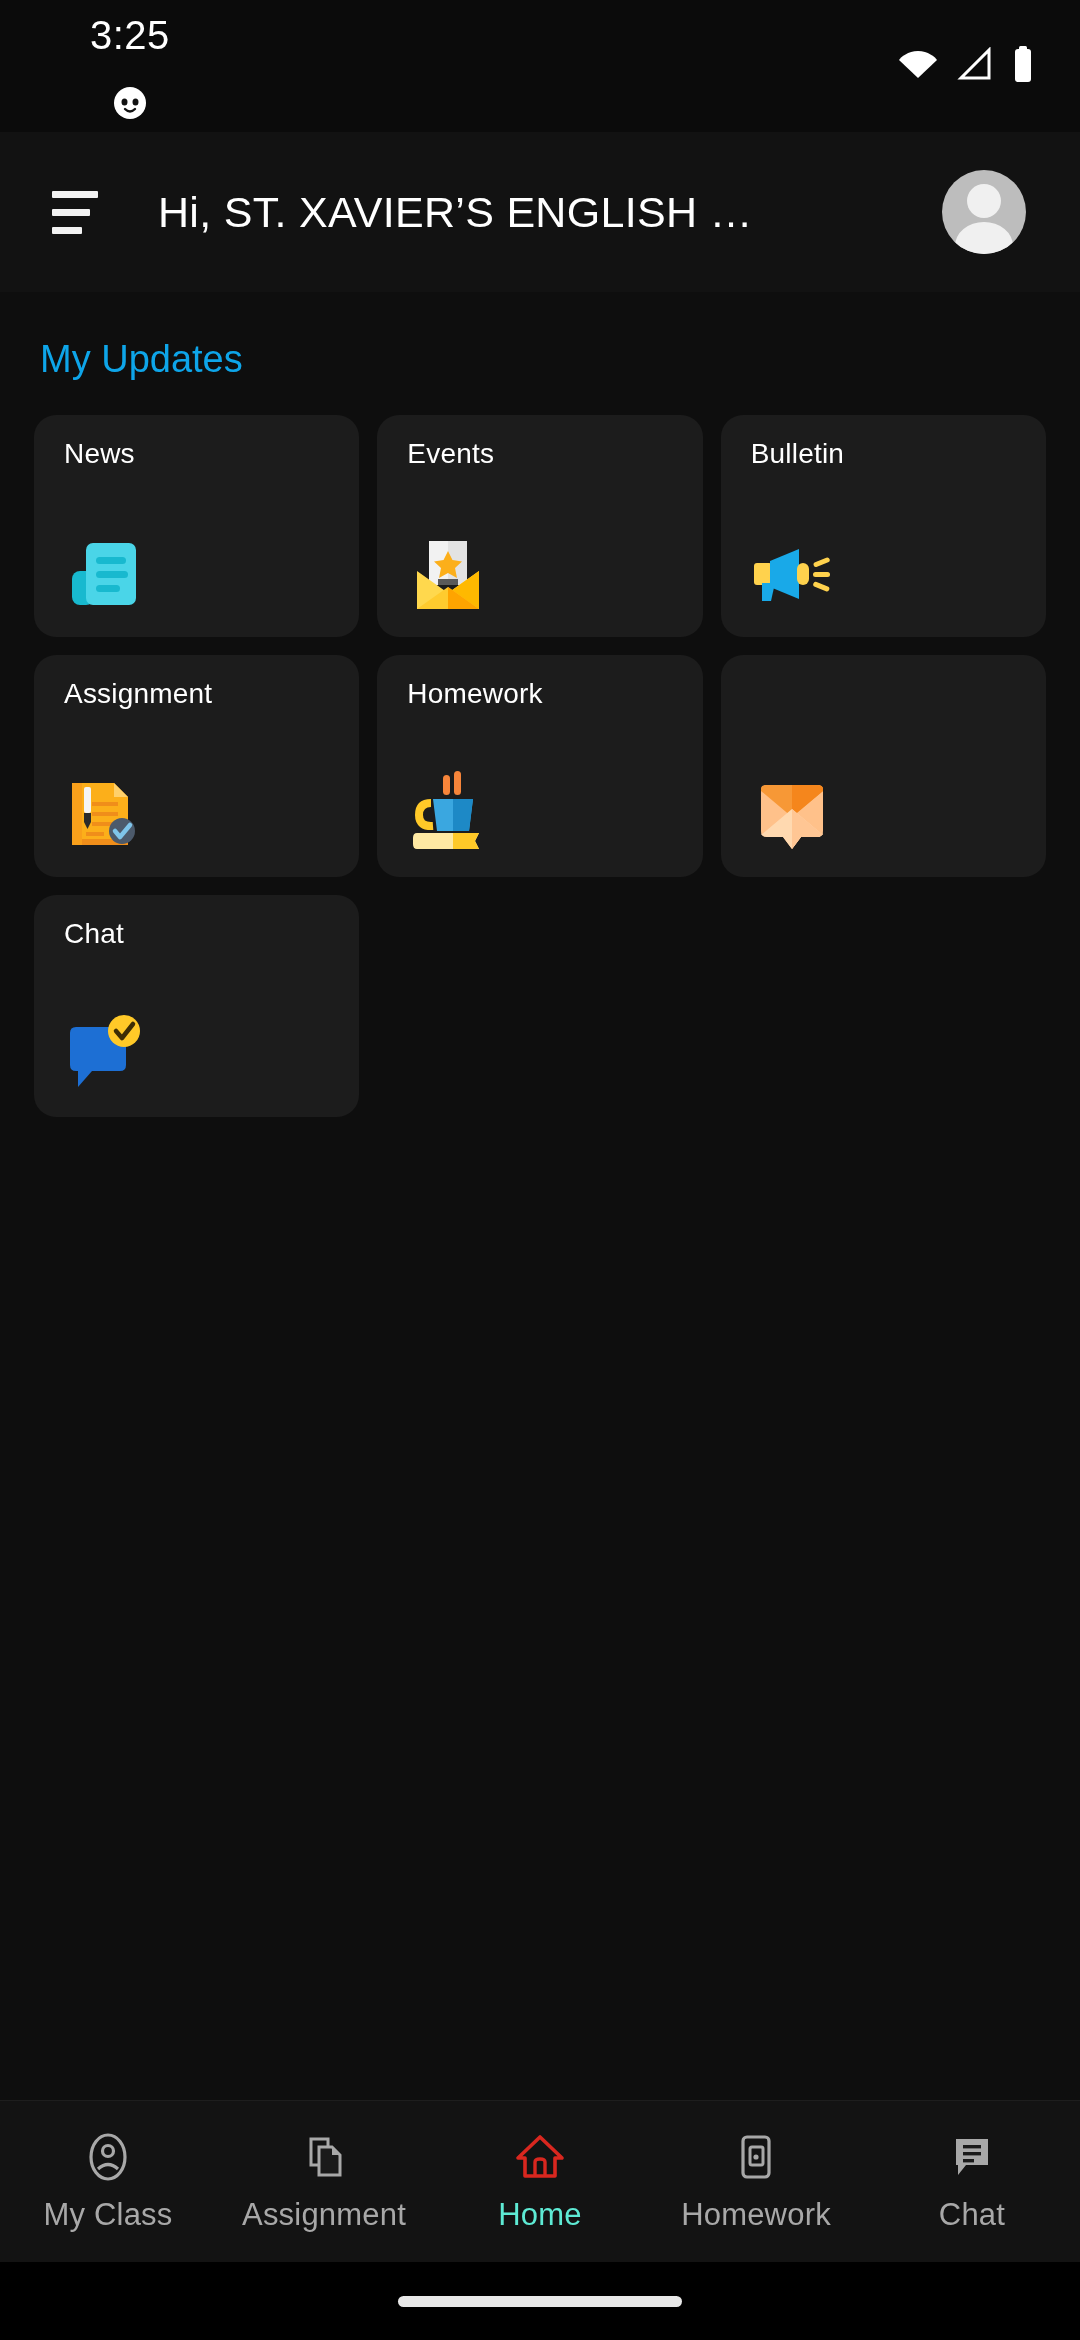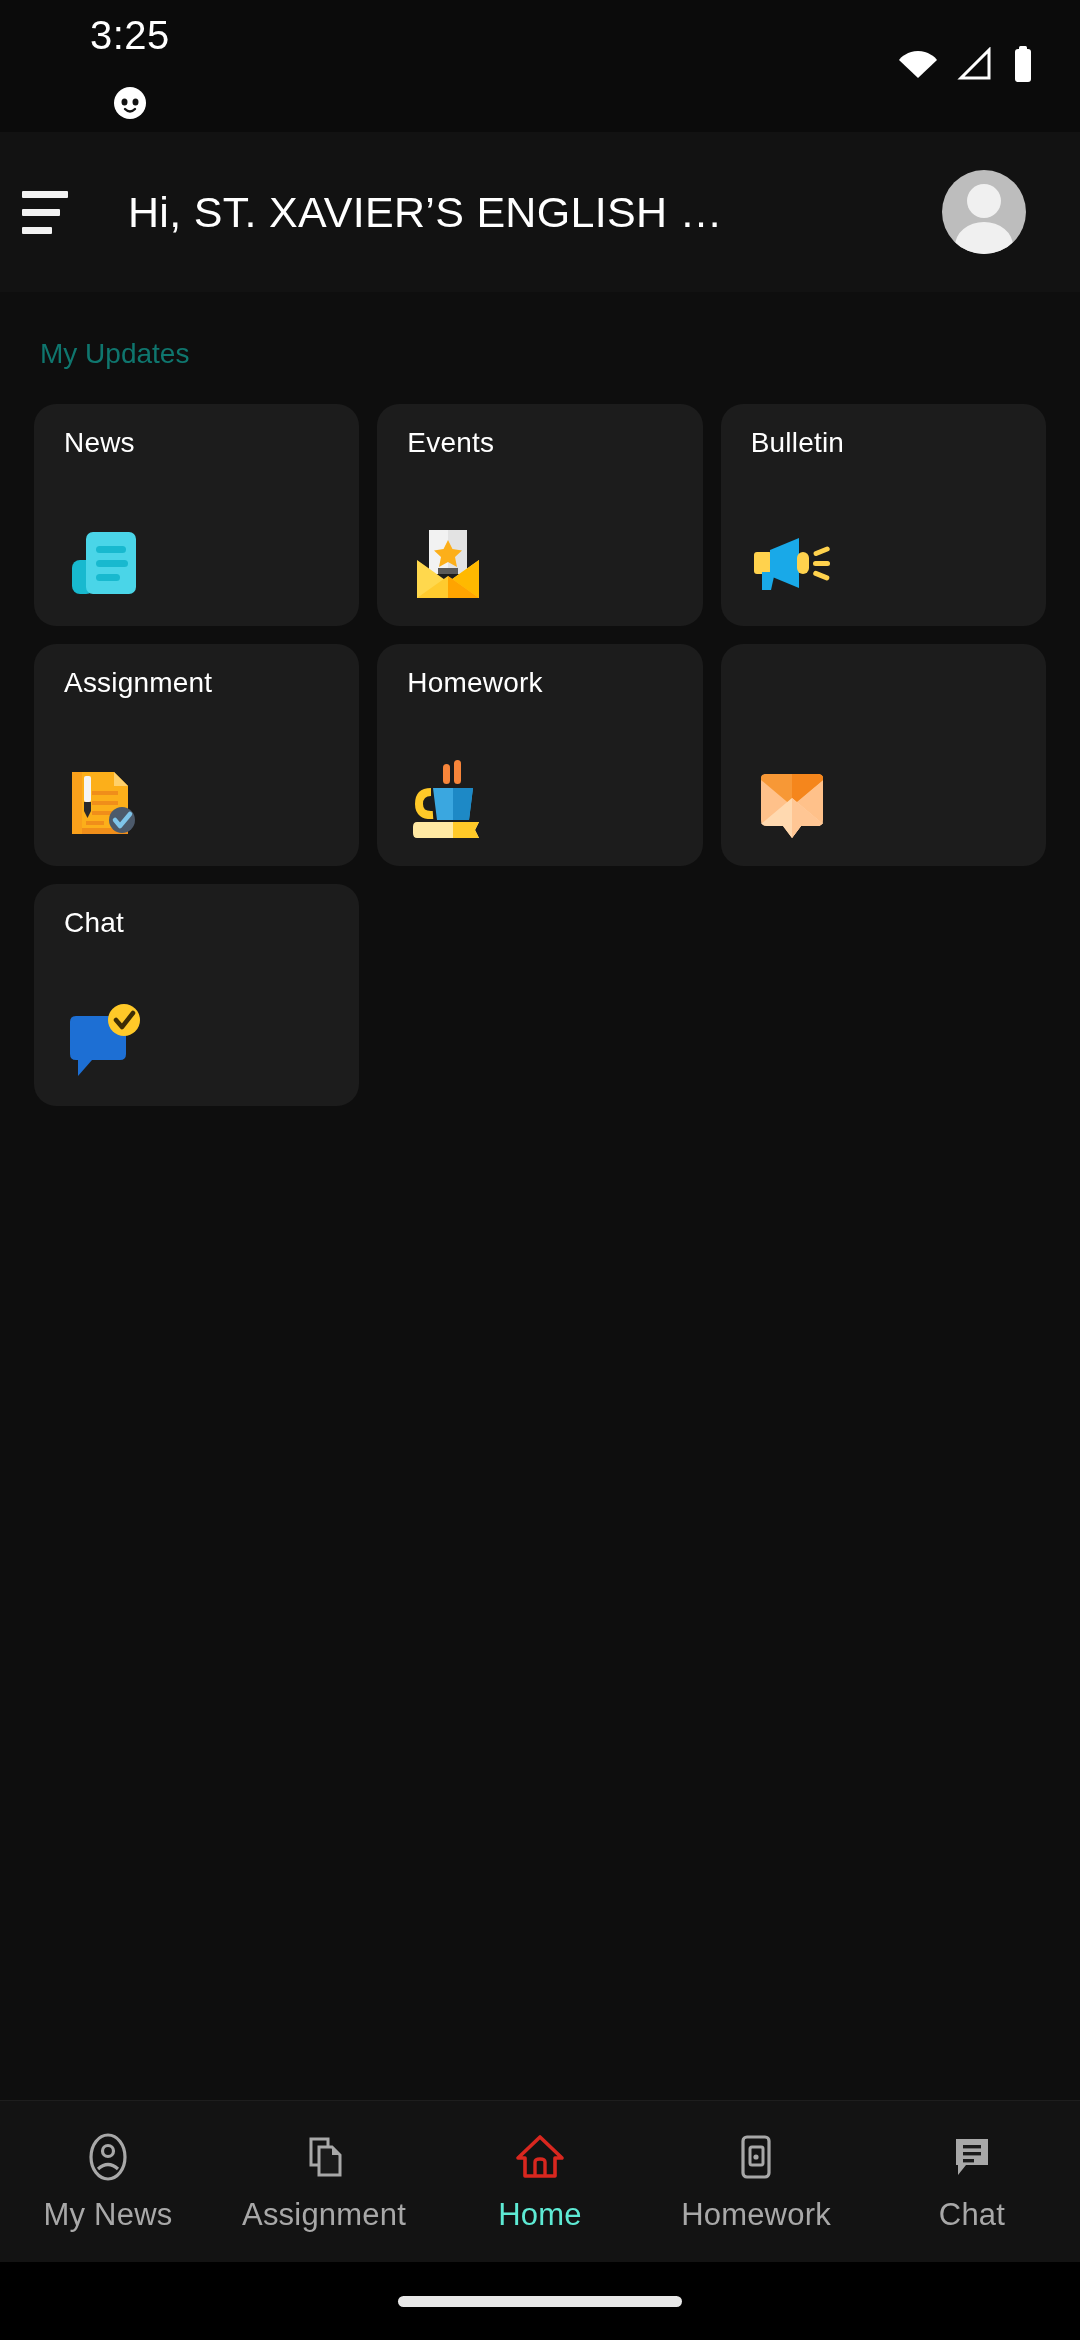--- a/index.html
+++ b/index.html
@@ -37,21 +37,21 @@
   .cat-icon { width: 34px; height: 34px; display: block; }
   .status-right { display: flex; align-items: center; gap: 18px; }
   .ic-wifi, .ic-signal, .ic-batt { display: block; }
 
   
   .app-bar {
     height: 160px;
     background: #121212;
     display: flex;
     align-items: center;
-    padding: 0 40px 0 18px;
+    padding: 0 40px 0 48px;
     flex: 0 0 auto;
   }
   .hamburger {
     width: 62px; height: 62px;
     display: flex; flex-direction: column;
     justify-content: center; gap: 11px;
     padding-left: 4px;
     cursor: pointer;
   }
   .hamburger span {
@@ -95,22 +95,22 @@
   }
 
   
   .content {
     flex: 1 1 auto;
     background: #0e0e0e;
     padding: 0 34px;
     overflow: hidden;
   }
   .section-title {
-    color: #0f766e;
-    font-size: 28px;
+    color: #0ea5e9;
+    font-size: 38px;
     padding: 46px 0 34px 6px;
   }
   .grid {
     display: grid;
     grid-template-columns: repeat(3, 1fr);
     gap: 18px 18px;
   }
   .card {
     height: 222px;
     background: #1c1c1c;
@@ -344,21 +344,21 @@
   <div class="bottom-nav">
 
     <div class="nav-item">
       <span class="nav-icon">
         <svg viewBox="0 0 52 52">
           <ellipse cx="26" cy="26" rx="17" ry="22" fill="none" stroke="#a8a8a8" stroke-width="3.2"></ellipse>
           <circle cx="26" cy="20" r="5.5" fill="none" stroke="#a8a8a8" stroke-width="3.2"></circle>
           <path d="M16 38 Q26 29 36 38" fill="none" stroke="#a8a8a8" stroke-width="3.2"></path>
         </svg>
       </span>
-      <span class="nav-label">My News</span>
+      <span class="nav-label">My Class</span>
     </div>
 
     <div class="nav-item">
       <span class="nav-icon">
         <svg viewBox="0 0 52 52">
           <path d="M13 8 L30 8 L30 34 L13 34 Z" fill="none" stroke="#a8a8a8" stroke-width="3"></path>
           <path d="M21 16 L34 16 L42 24 L42 44 L21 44 Z" fill="#1a1a1a" stroke="#a8a8a8" stroke-width="3"></path>
           <path d="M34 16 L42 24 L34 24 Z" fill="#a8a8a8"></path>
         </svg>
       </span>

